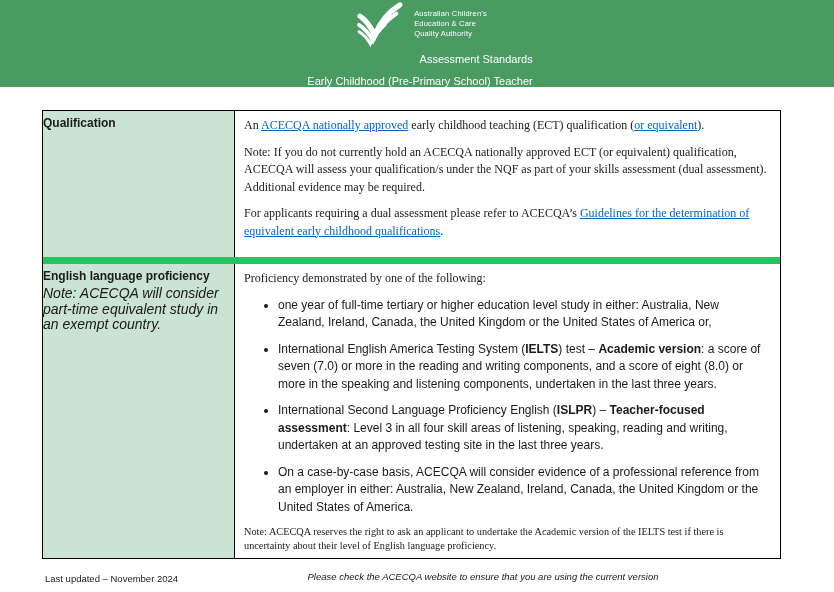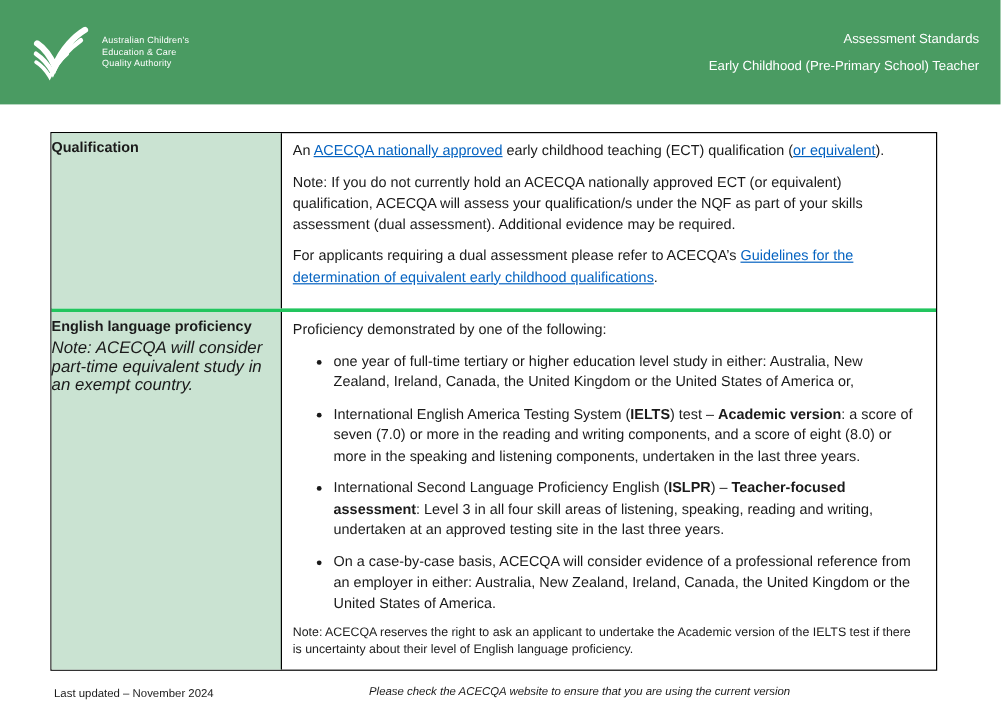--- a/index.html
+++ b/index.html
@@ -5,42 +5,43 @@
   html,body { margin:0; padding:0; background:#fff; }
   body { font-family:"Liberation Sans", sans-serif; color:#1a1a1a; }
   .page { position:relative; width:834px; height:592px; background:#fff; overflow:hidden; }
 
   
   .topbar {
     position:absolute; left:0; top:0; width:834px; height:87px;
     background:#4a9b62; color:#fff; box-sizing:border-box;
     display:flex; justify-content:space-between; align-items:center;
     padding:0 18px 0 24px;
+    flex-direction:column;
   }
   .logo { display:flex; align-items:center; gap:9px; }
   .logo svg { width:52px; height:48px; display:block; }
   .logo-text { font-size:7.5px; line-height:1.3; letter-spacing:0.2px; }
   .header-titles { text-align:right; font-size:11px; line-height:22px; }
 
   
   .doc-table { position:absolute; left:42px; top:110px; width:739px; border:1px solid #000; box-sizing:border-box; }
   .trow { display:flex; box-sizing:border-box; }
-  .trow + .trow { border-top:3px solid #22c55e; }
+  .trow + .trow { border-top:7px solid #22c55e; }
   .row1 { height:146px; }
   .row2 { height:301px; }
   .label-cell {
     width:192px; min-width:192px; box-sizing:border-box;
     background:#cae3d2; border-right:1px solid #000; padding:4px 8px 4px 0;
   }
   .content-cell { flex:1; box-sizing:border-box; padding:3px 12px 3px 9px; overflow:hidden; }
 
   .row-label { font-weight:bold; font-size:12px; line-height:16px; }
   .label-note { font-style:italic; font-size:14px; line-height:15.5px; margin-top:2px; }
 
-  .content-cell p { margin:3px 0 9px 0; font-size:12px; line-height:17.5px; }
+  .content-cell p { margin:3px 0 9px 0; font-size:12px; line-height:17.5px;font-family:Liberation Serif, serif; }
   .content-cell ul { margin:0 0 4px 0; padding-left:34px; }
   .content-cell li { margin-bottom:9px; font-size:12px; line-height:17.5px; }
   .small-note { font-size:10.3px !important; line-height:13.5px !important; margin-top:5px !important; margin-bottom:0 !important; }
 
   .link { color:#0563c1; text-decoration:underline; cursor:pointer; }
   .bold { font-weight:bold; }
 
   
   .pagefoot { position:absolute; left:0; top:571px; width:834px; height:20px; font-size:9.5px; }
   .last-updated { position:absolute; left:45px; top:2px; }

